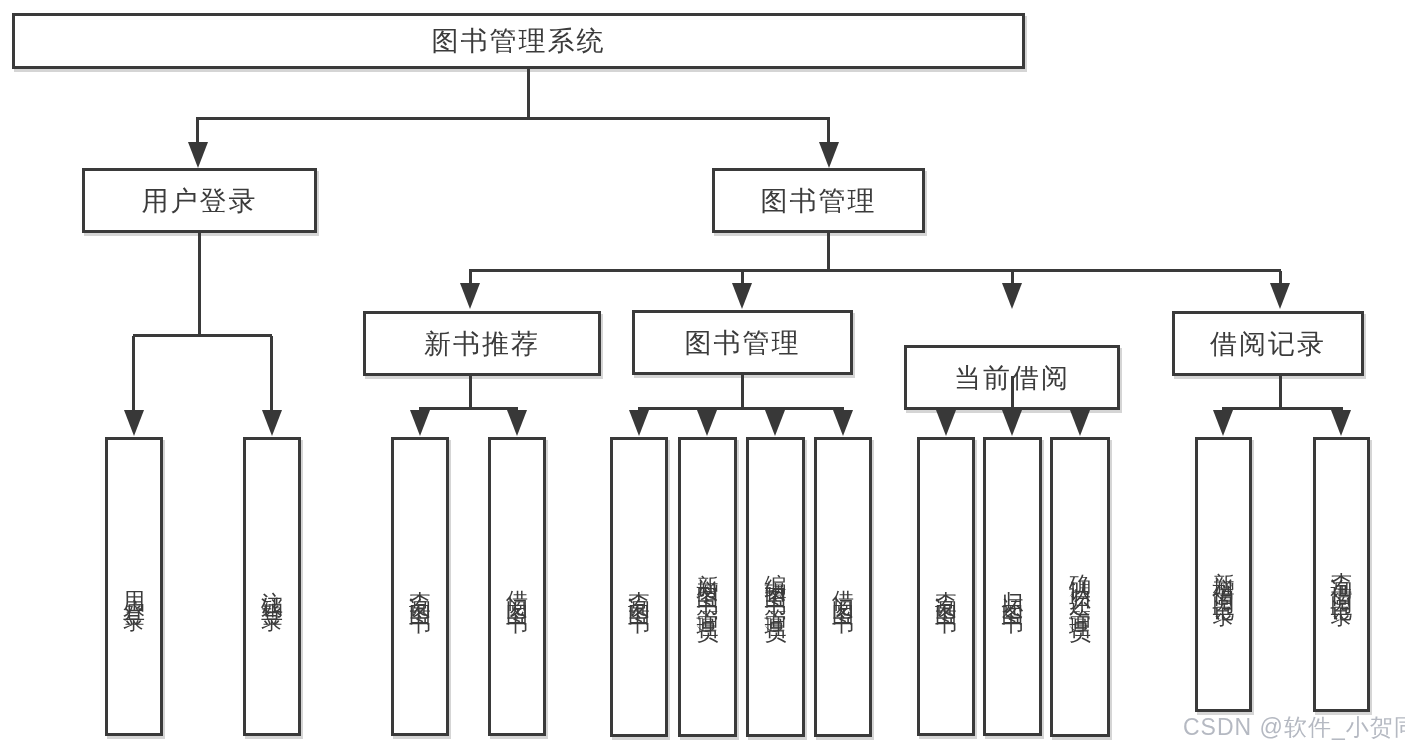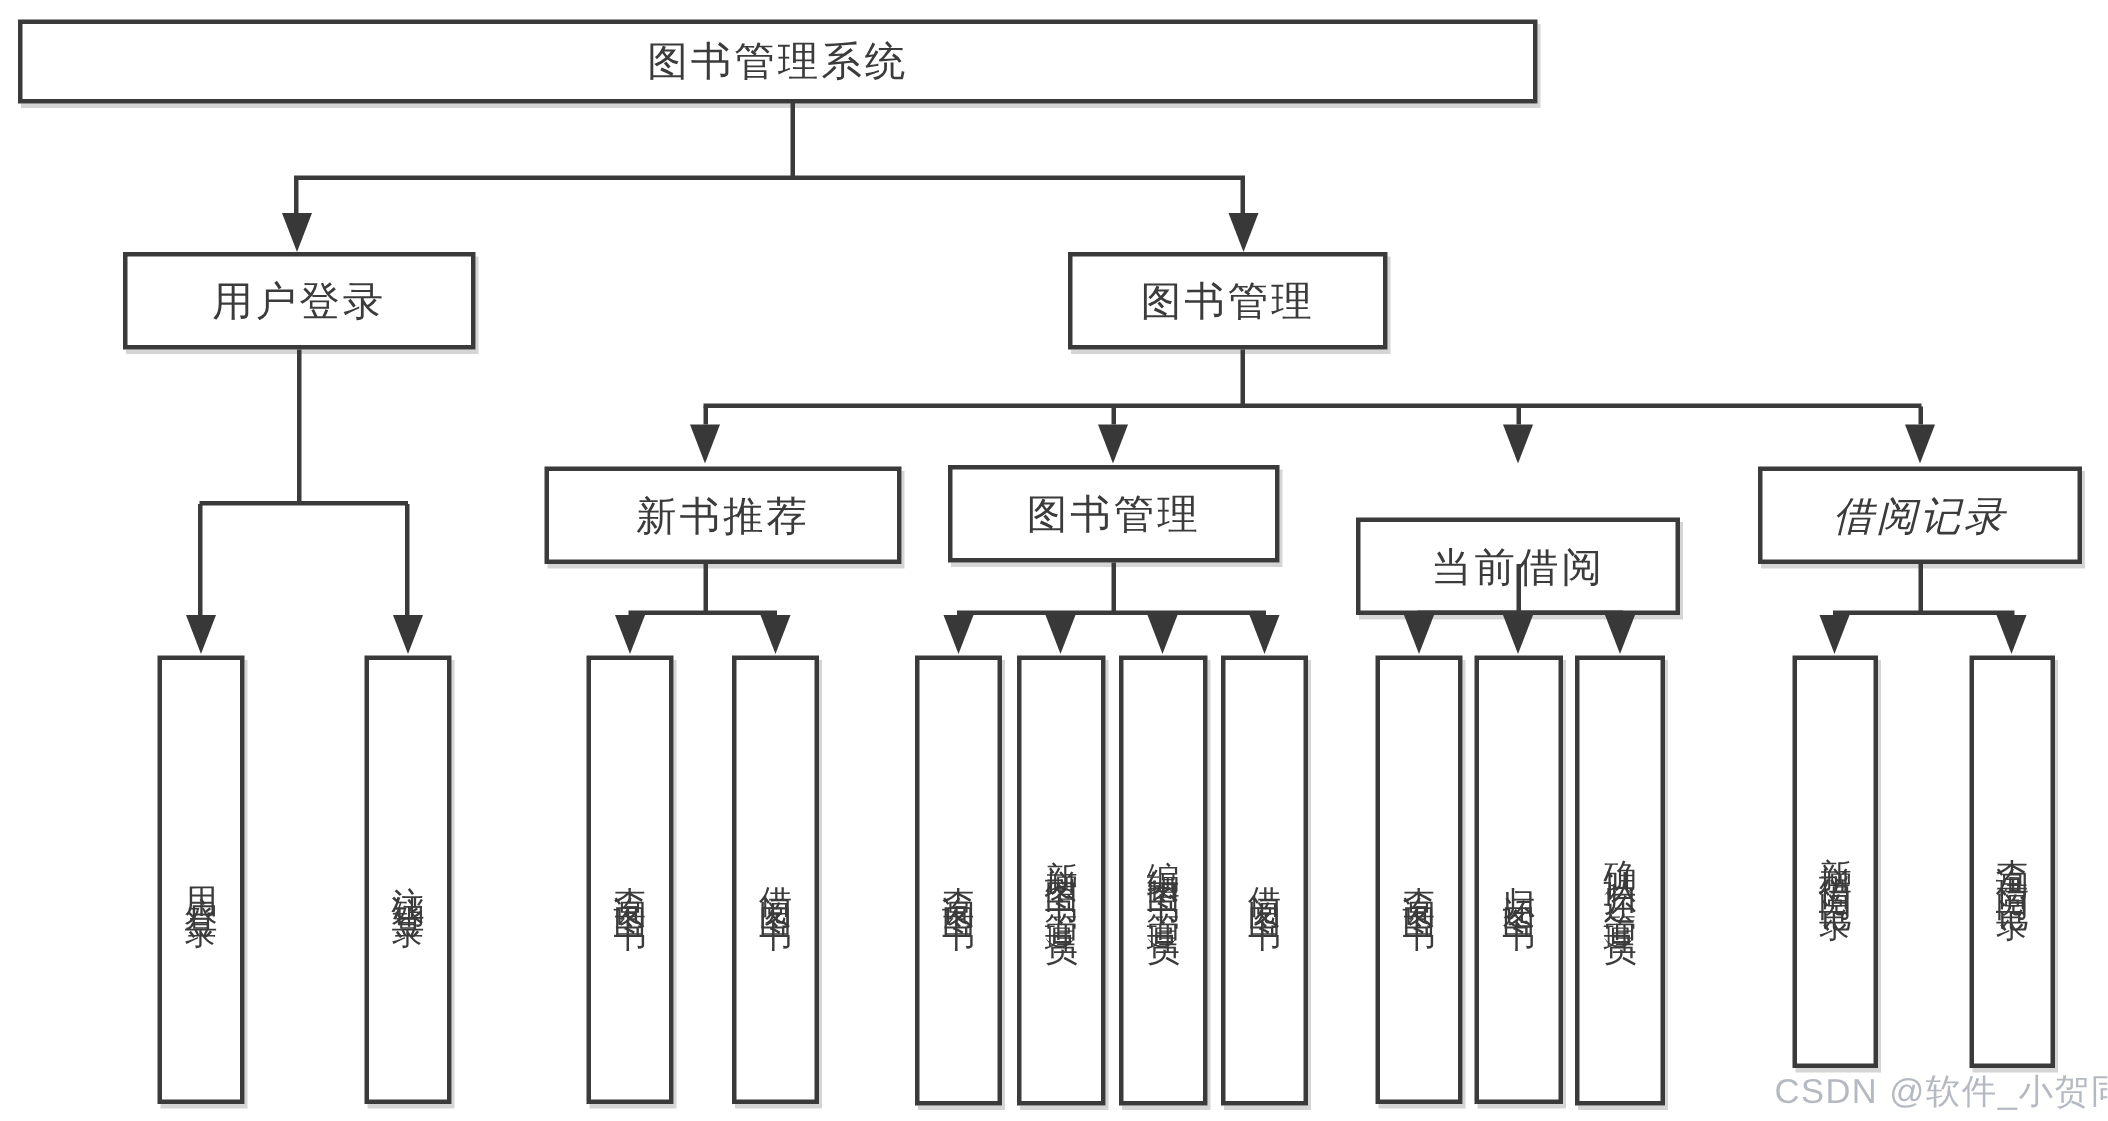--- a/index.html
+++ b/index.html
@@ -88,21 +88,21 @@
   <div class="vline" style="left:741px; top:271px; height:12px;"></div>
   <div class="arrow" style="left:732px; top:283px;"></div>
   <div class="vline" style="left:1011px; top:271px; height:12px;"></div>
   <div class="arrow" style="left:1002px; top:283px;"></div>
   <div class="vline" style="left:1279px; top:271px; height:12px;"></div>
   <div class="arrow" style="left:1270px; top:283px;"></div>
 
   <div class="node hnode" style="left:363px; top:311px; width:238px; height:65px;">新书推荐</div>
   <div class="node hnode" style="left:632px; top:310px; width:221px; height:65px;">图书管理</div>
   <div class="node hnode" style="left:904px; top:311px; width:216px; height:65px;margin-top:34px;">当前借阅</div>
-  <div class="node hnode" style="left:1172px; top:311px; width:216px; height:65px;font-style:italic;">借阅记录</div>
+  <div class="node hnode" style="left:1172px; top:311px; width:192px; height:65px;">借阅记录</div>
 
   <div class="vline" style="left:469px; top:376px; height:32px;"></div>
   <div class="hline" style="left:419px; top:407px; width:99px;"></div>
   <div class="arrow" style="left:410px; top:410px;"></div>
   <div class="arrow" style="left:507px; top:410px;"></div>
 
   <div class="vline" style="left:741px; top:375px; height:33px;"></div>
   <div class="hline" style="left:638px; top:407px; width:206px;"></div>
   <div class="arrow" style="left:629px; top:410px;"></div>
   <div class="arrow" style="left:697px; top:410px;"></div>

